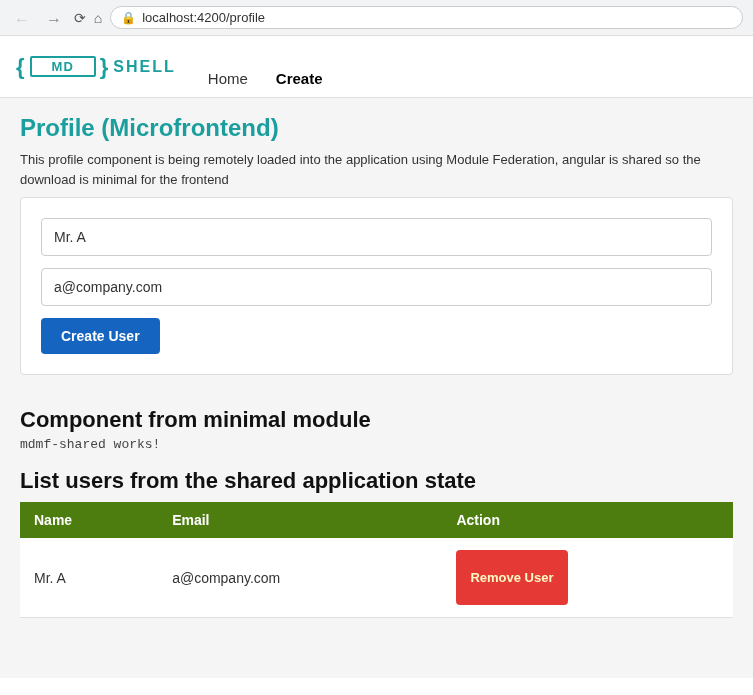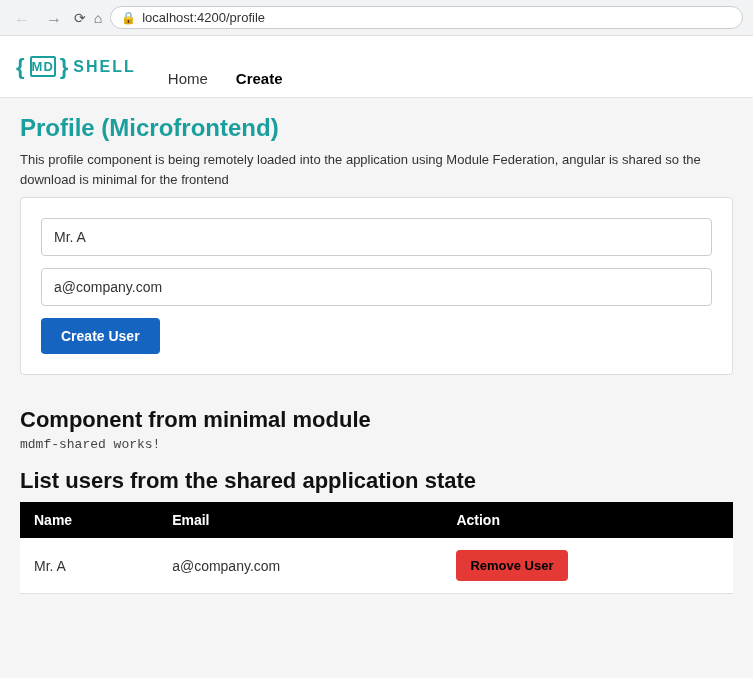--- a/index.html
+++ b/index.html
@@ -98,21 +98,21 @@
     }
 
     .logo-bracket {
       color: #1a9e9e;
       font-size: 22px;
     }
 
     .logo-icon {
       border: 2px solid #1a9e9e;
       border-radius: 2px;
-      padding: 1px 0;
+      padding: 1px 20px;
       font-size: 13px;
       color: #1a9e9e;
       font-weight: bold;
     }
 
     .logo-text {
       color: #1a9e9e;
       font-weight: 900;
       font-size: 16px;
       letter-spacing: 2px;
@@ -212,21 +212,21 @@
       color: #111;
       margin-bottom: 8px;
     }
 
     .users-table {
       width: 100%;
       border-collapse: collapse;
     }
 
     .users-table thead tr {
-      background: #000000;
+      background: #4d7c0f;
       color: #fff;
     }
 
     .users-table thead th {
       padding: 10px 14px;
       text-align: left;
       font-size: 14px;
       font-weight: 600;
     }
 
@@ -236,24 +236,24 @@
     }
 
     .users-table tbody td {
       padding: 12px 14px;
       font-size: 14px;
       color: #333;
     }
 
     .remove-user-btn {
       background: #e53935;
-      color: #000000;
+      color: #fef9c3;
       border: none;
       border-radius: 4px;
-      padding: 8px 14px;
+      padding: 20px 14px;
       font-size: 13px;
       font-weight: 600;
       cursor: pointer;
     }
   </style>
 </head>
 <body>
 
 <div class="browser-chrome">
   <button class="browser-nav-btn disabled">←</button>

